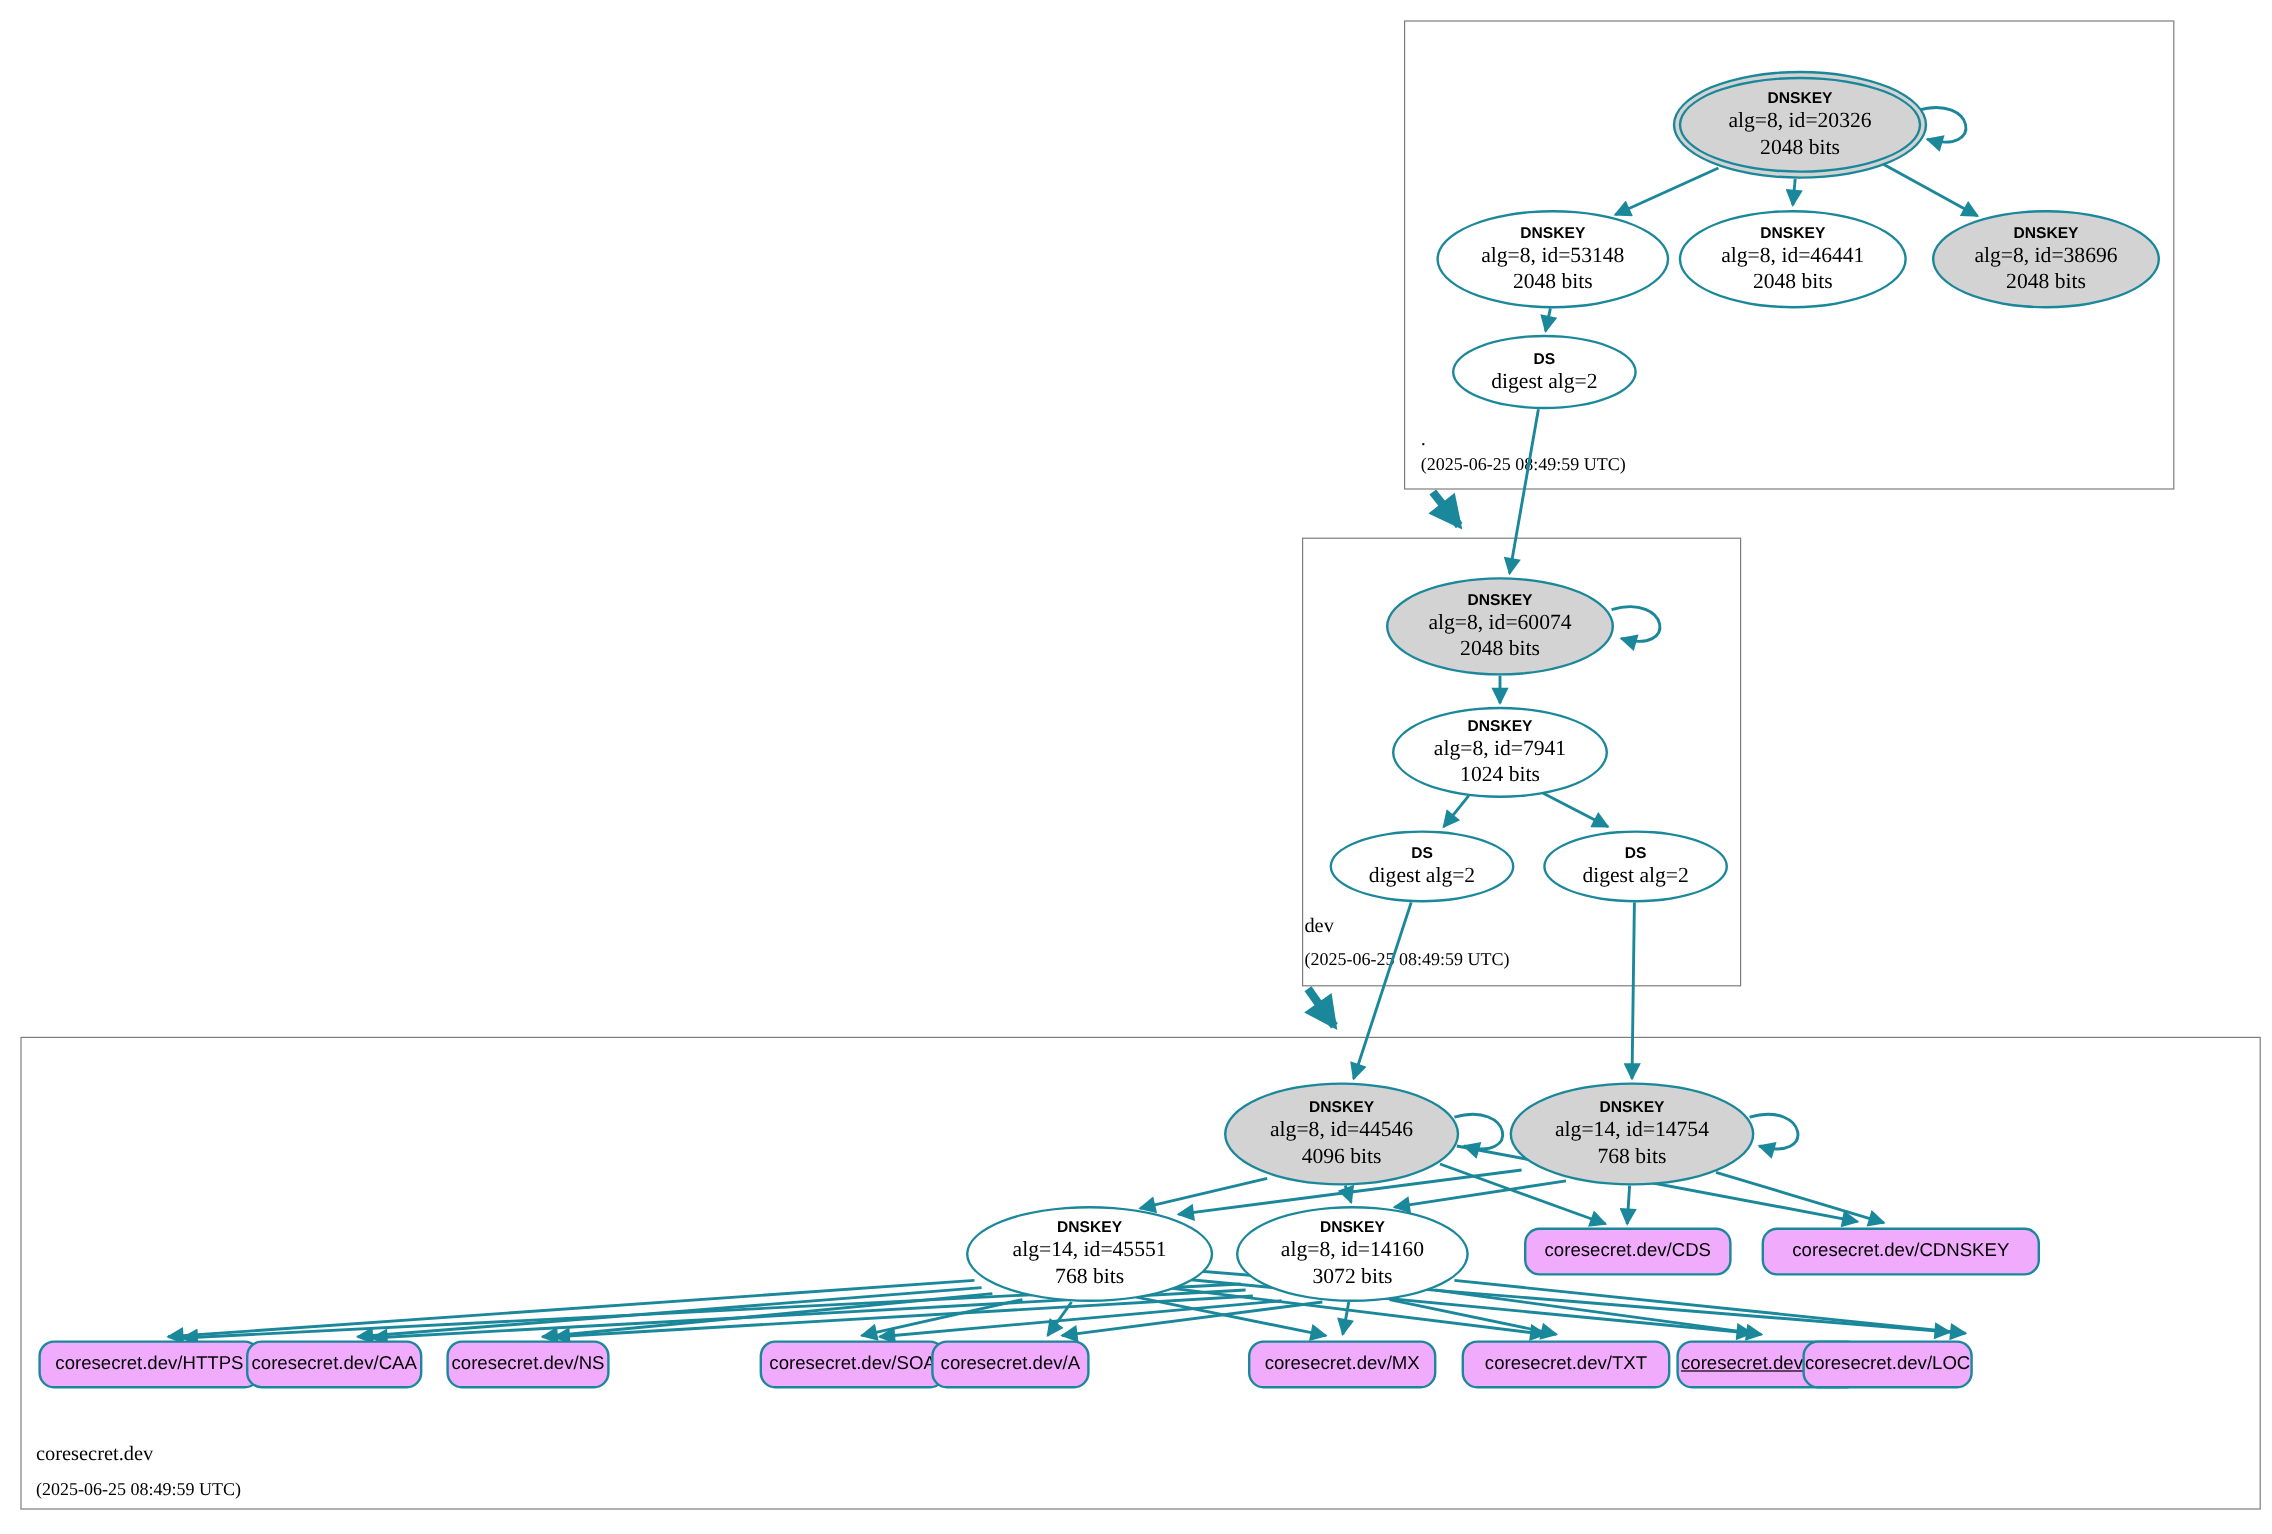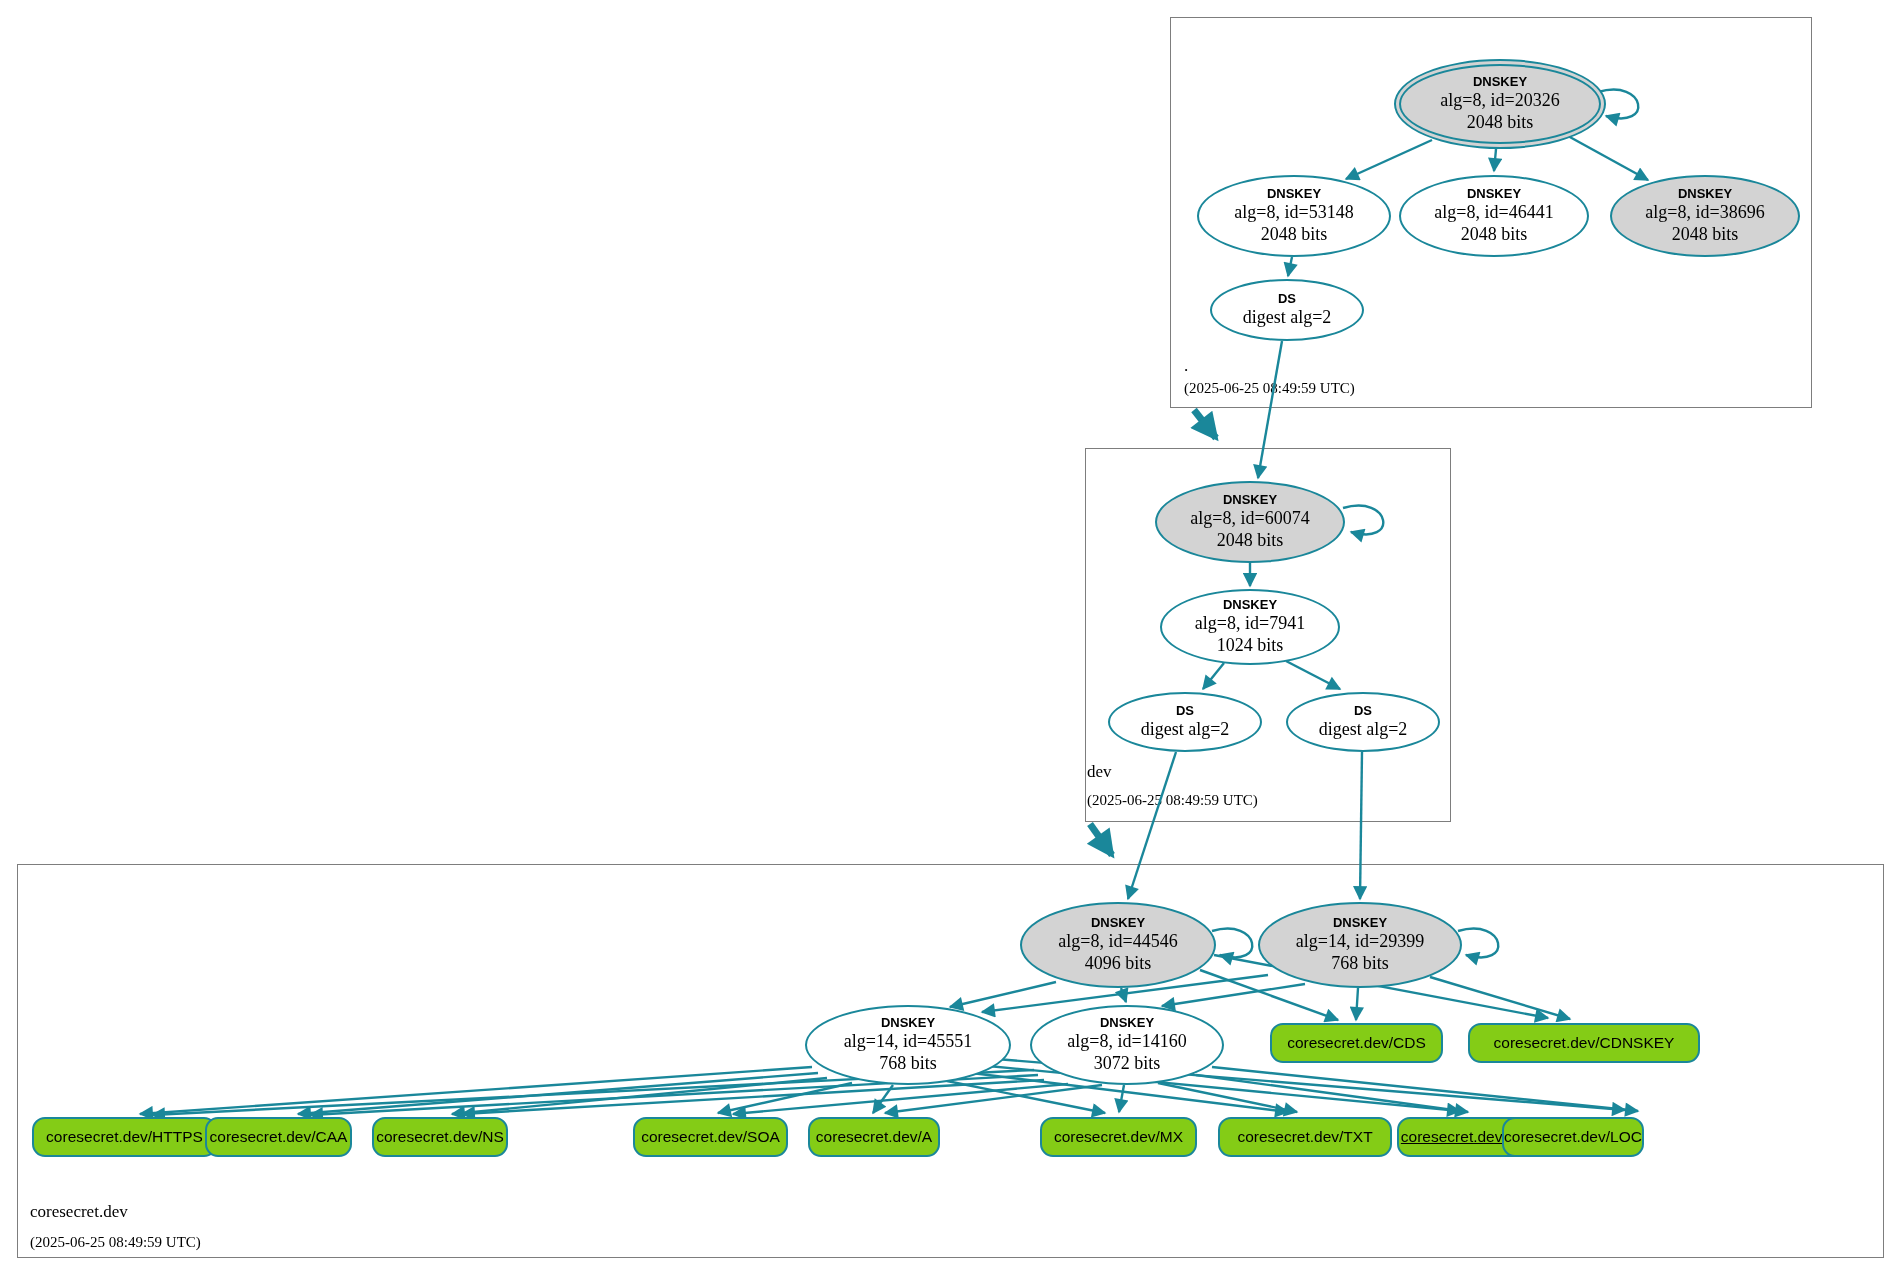--- a/index.html
+++ b/index.html
@@ -13,21 +13,21 @@
   .box{position:absolute;border:1.4px solid var(--box-border);z-index:1;box-sizing:border-box;background:transparent;}
   svg.edges{position:absolute;left:0;top:0;z-index:2;}
   .ellipse{position:absolute;display:flex;flex-direction:column;align-items:center;justify-content:center;
            border:2.4px solid var(--teal);border-radius:50%;background:#fff;z-index:3;box-sizing:border-box;
            text-align:center;line-height:1.22;}
   .ellipse.gray{background:var(--gray-fill);}
   .inner-ring{position:absolute;inset:3px;border:2.4px solid var(--teal);border-radius:50%;pointer-events:none;}
   .l1{font-family:"Liberation Sans",sans-serif;font-size:13px;font-weight:bold;}
   .l2,.l3{font-family:"Liberation Serif",serif;font-size:18px;}
   .rrect{position:absolute;display:flex;align-items:center;justify-content:center;
-         border:2.4px solid var(--teal);border-radius:13px;background:#84cc16;z-index:3;box-sizing:border-box;
+         border:2.4px solid var(--teal);border-radius:13px;background:#f0abfc;z-index:3;box-sizing:border-box;
          font-family:"Liberation Sans",sans-serif;font-size:15.5px;white-space:nowrap;}
   .zlabel{position:absolute;font-size:17px;z-index:2;}
   .zts{position:absolute;font-size:15px;z-index:2;}
 </style>
 </head>
 <body>
 
 <div id="canvas">
 
   <div class="box" style="left:1170px;top:17px;width:642px;height:391px;"></div>
@@ -148,39 +148,39 @@
     <span class="l2">digest alg=2</span>
   </div>
 
   <div class="ellipse gray" style="left:1020px;top:902px;width:196px;height:86px;">
     <span class="l1">DNSKEY</span>
     <span class="l2">alg=8, id=44546</span>
     <span class="l3">4096 bits</span>
   </div>
   <div class="ellipse gray" style="left:1258px;top:902px;width:204px;height:86px;">
     <span class="l1">DNSKEY</span>
-    <span class="l2">alg=14, id=29399</span>
+    <span class="l2">alg=14, id=14754</span>
     <span class="l3">768 bits</span>
   </div>
   <div class="ellipse" style="left:805px;top:1005px;width:206px;height:80px;">
     <span class="l1">DNSKEY</span>
     <span class="l2">alg=14, id=45551</span>
     <span class="l3">768 bits</span>
   </div>
   <div class="ellipse" style="left:1030px;top:1005px;width:194px;height:80px;">
     <span class="l1">DNSKEY</span>
     <span class="l2">alg=8, id=14160</span>
     <span class="l3">3072 bits</span>
   </div>
   <div class="rrect" style="left:1270px;top:1023px;width:173px;height:40px;">coresecret.dev/CDS</div>
   <div class="rrect" style="left:1468px;top:1023px;width:232px;height:40px;">coresecret.dev/CDNSKEY</div>
 
   <div class="rrect" style="left:32px;top:1117px;width:185px;height:40px;">coresecret.dev/HTTPS</div>
   <div class="rrect" style="left:205px;top:1117px;width:147px;height:40px;">coresecret.dev/CAA</div>
   <div class="rrect" style="left:372px;top:1117px;width:136px;height:40px;">coresecret.dev/NS</div>
   <div class="rrect" style="left:633px;top:1117px;width:155px;height:40px;">coresecret.dev/SOA</div>
-  <div class="rrect" style="left:808px;top:1117px;width:132px;height:40px;">coresecret.dev/A</div>
+  <div class="rrect" style="left:776px;top:1117px;width:132px;height:40px;">coresecret.dev/A</div>
   <div class="rrect" style="left:1040px;top:1117px;width:157px;height:40px;">coresecret.dev/MX</div>
   <div class="rrect" style="left:1218px;top:1117px;width:174px;height:40px;">coresecret.dev/TXT</div>
   <div class="rrect" style="left:1397px;top:1117px;width:155px;height:40px;text-decoration:underline;">coresecret.dev/AAAA</div>
   <div class="rrect" style="left:1502px;top:1117px;width:142px;height:40px;">coresecret.dev/LOC</div>
 
 </div>
 
 </body></html>

